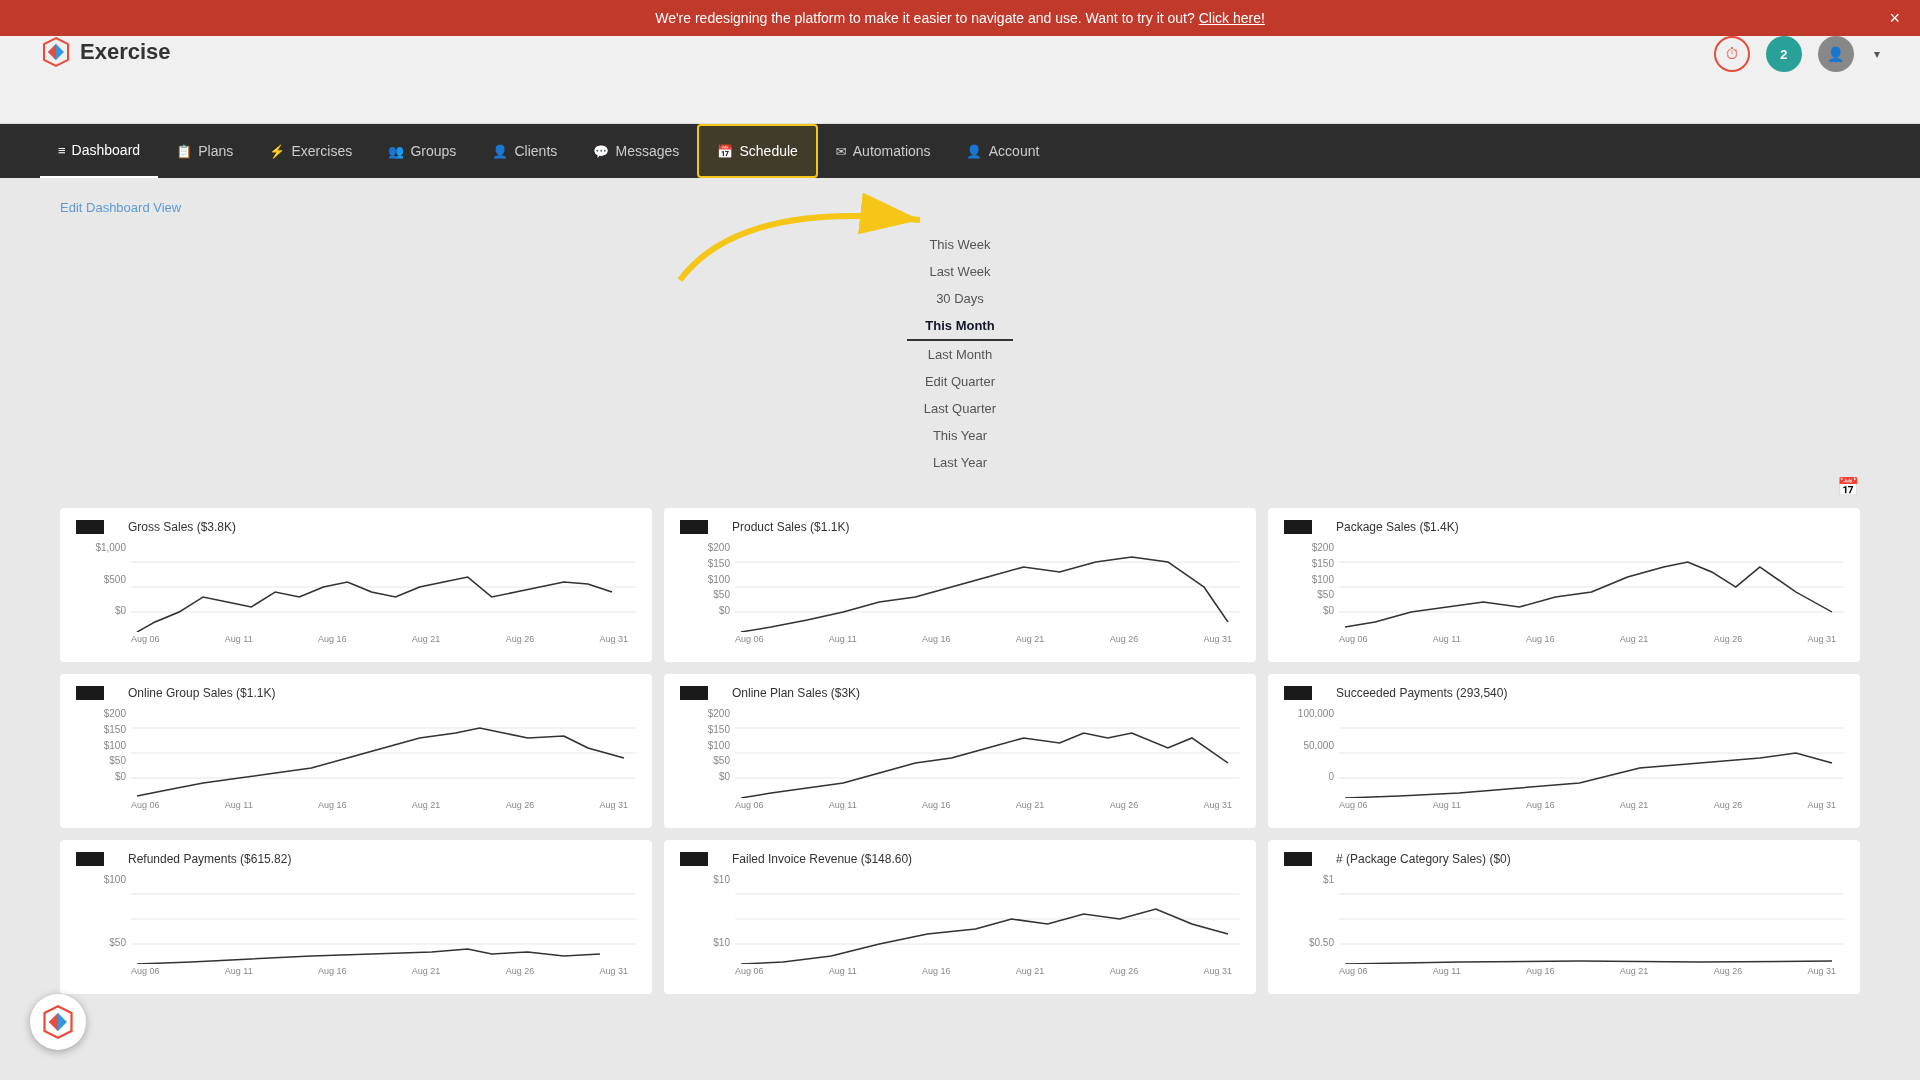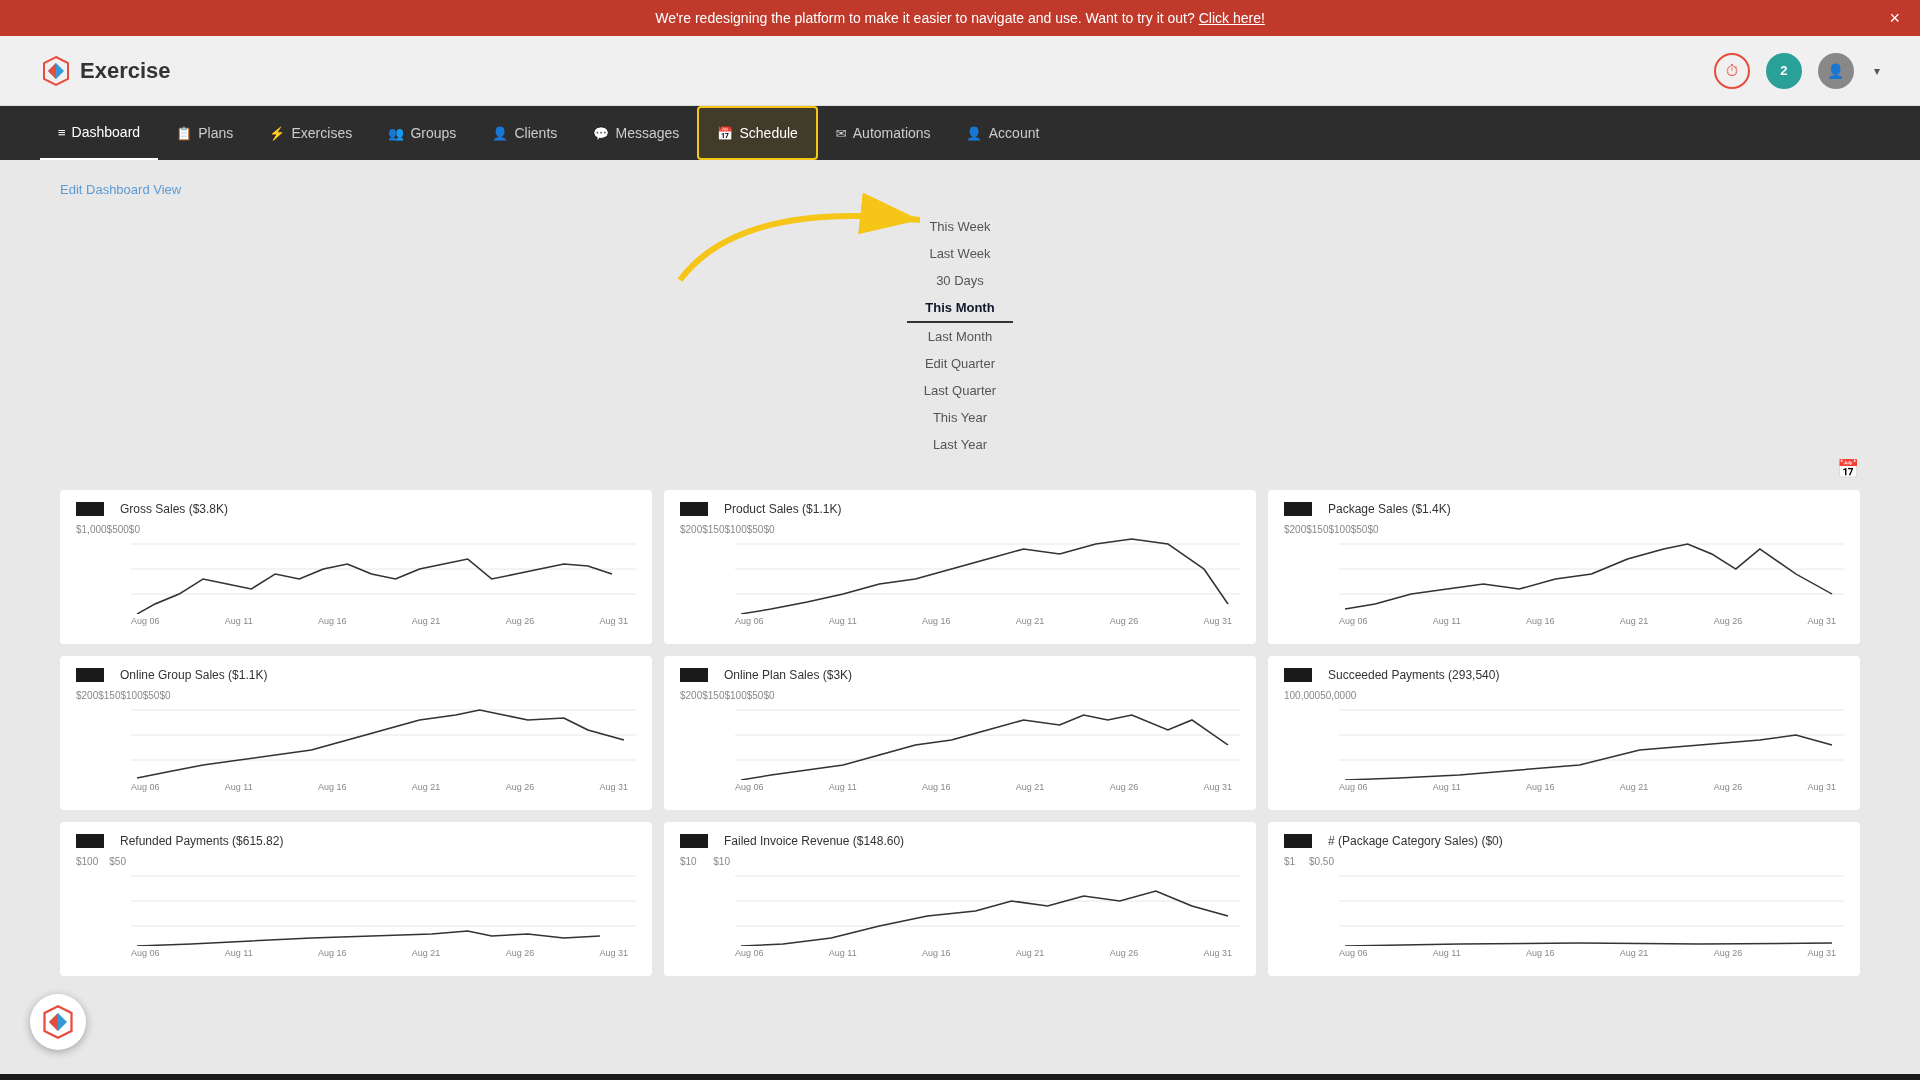--- a/index.html
+++ b/index.html
@@ -22,23 +22,23 @@
       transform: translateY(-50%);
       cursor: pointer;
       font-size: 18px;
       color: #fff;
     }
 
     
     .header {
       background: #f0f0f0;
       display: flex;
-      align-items: center;
+      align-items: flex-start;
       padding: 0 40px;
-      height: 70px;
+      height: 88px;
       border-bottom: 1px solid #ddd;
     }
     .logo {
       display: flex;
       align-items: center;
       gap: 8px;
       font-size: 22px;
       font-weight: 600;
       color: #333;
     }
@@ -173,21 +173,21 @@
     }
     .chart-card {
       background: #fff;
       border-radius: 4px;
       padding: 12px 16px 10px;
       min-height: 150px;
     }
     .chart-header {
       display: flex;
       align-items: center;
-      gap: 16px;
+      gap: 24px;
       margin-bottom: 8px;
       font-size: 12px;
       color: #333;
     }
     .chart-legend-box {
       width: 28px;
       height: 14px;
       background: #1a1a1a;
       display: inline-block;
       flex-shrink: 0;
@@ -196,21 +196,21 @@
       position: relative;
       height: 110px;
     }
     .chart-yaxis {
       position: absolute;
       left: 0;
       top: 0;
       bottom: 36px;
       width: 50px;
       display: flex;
-      flex-direction: row;
+      flex-direction: column;
       justify-content: space-between;
       font-size: 10px;
       color: #888;
       text-align: right;
     }
     .chart-plot {
       position: absolute;
       left: 55px;
       right: 0;
       top: 0;

